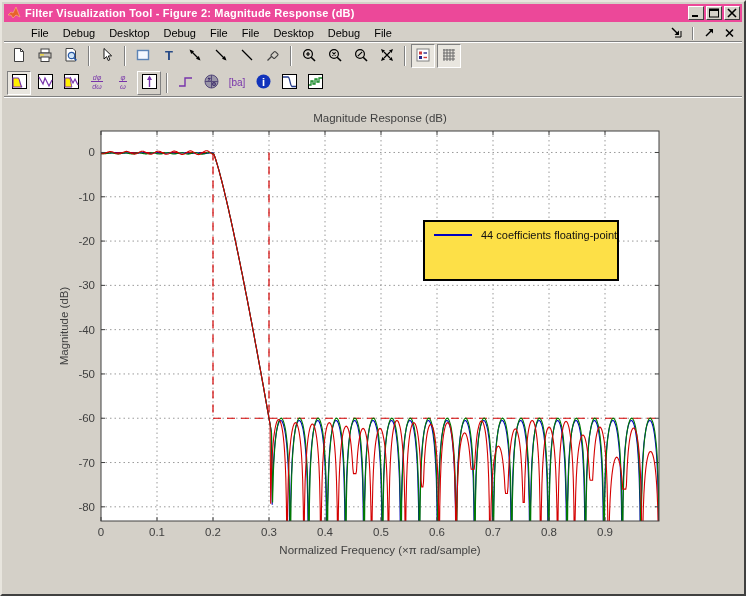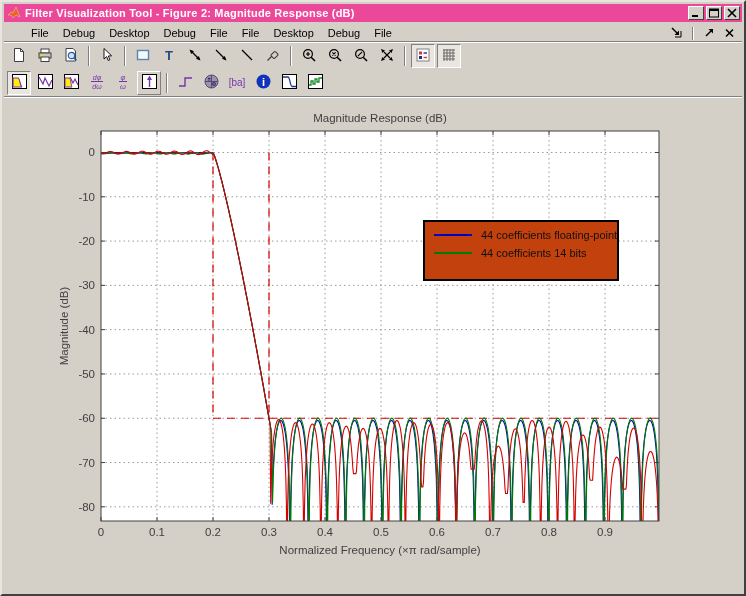--- a/index.html
+++ b/index.html
@@ -26,21 +26,21 @@
   .toolbar{position:absolute;left:2px;right:2px;display:flex;align-items:center;padding-left:2px;}
   .toolbar1{top:41px;height:26px;}
   .toolbar2{top:68px;height:26px;}
   .tb-btn{width:24px;height:24px;margin:0 1px;display:flex;align-items:center;justify-content:center;
     background:transparent;border:1px solid transparent;padding:0;}
   .tb-btn.pressed{border-color:#808080 #fff #fff #808080;background:#e9e6df;}
   .tb-btn.raised{border-color:#fff #808080 #808080 #fff;}
   .tb-sep{width:2px;height:20px;border-left:1px solid #808080;border-right:1px solid #fff;margin:0 4px;}
   
   .figure{position:absolute;left:2px;top:96px;right:2px;bottom:2px;background:#d4d0c8;}
-  .legend{position:absolute;left:419px;top:122px;width:196px;height:61px;background:#c2410c;
+  .legend{position:absolute;left:419px;top:122px;width:196px;height:61px;background:#fde047;
     border:2px solid #000;padding:4px 0 0 9px;}
   .legend-row{display:flex;align-items:center;height:18px;}
   .legend-sample{width:38px;height:0;border-top:2px solid #000;margin-right:9px;flex:0 0 auto;}
   .legend-label{font-size:11px;color:#111;white-space:nowrap;}
   svg text{font-family:"Liberation Sans",sans-serif;}
 </style>
 </head>
 <body>
 
 <div class="window">
@@ -396,19 +396,15 @@
         <text x="91" y="412.82623509369677" text-anchor="end" font-size="11.5" fill="#3f3f3f">-80</text>
         <text x="376" y="24" text-anchor="middle" font-size="11.5" fill="#3f3f3f">Magnitude Response (dB)</text>
         <text x="376" y="456" text-anchor="middle" font-size="11.5" fill="#3f3f3f">Normalized Frequency (×π rad/sample)</text>
         <text x="64" y="228" text-anchor="middle" font-size="11.5" fill="#3f3f3f" transform="rotate(-90 64 228)">Magnitude (dB)</text>
       </svg>
     <div class="legend">
       <div class="legend-row">
         <span class="legend-sample" style="border-top-color: rgb(0, 0, 192);"></span>
         <span class="legend-label">44 coefficients floating-point</span>
       </div>
-      <div class="legend-row">
-        <span class="legend-sample" style="border-top-color: rgb(0, 122, 0);"></span>
-        <span class="legend-label">44 coefficients 14 bits</span>
-      </div>
     </div>
   </div>
 </div>
 
 </body></html>

